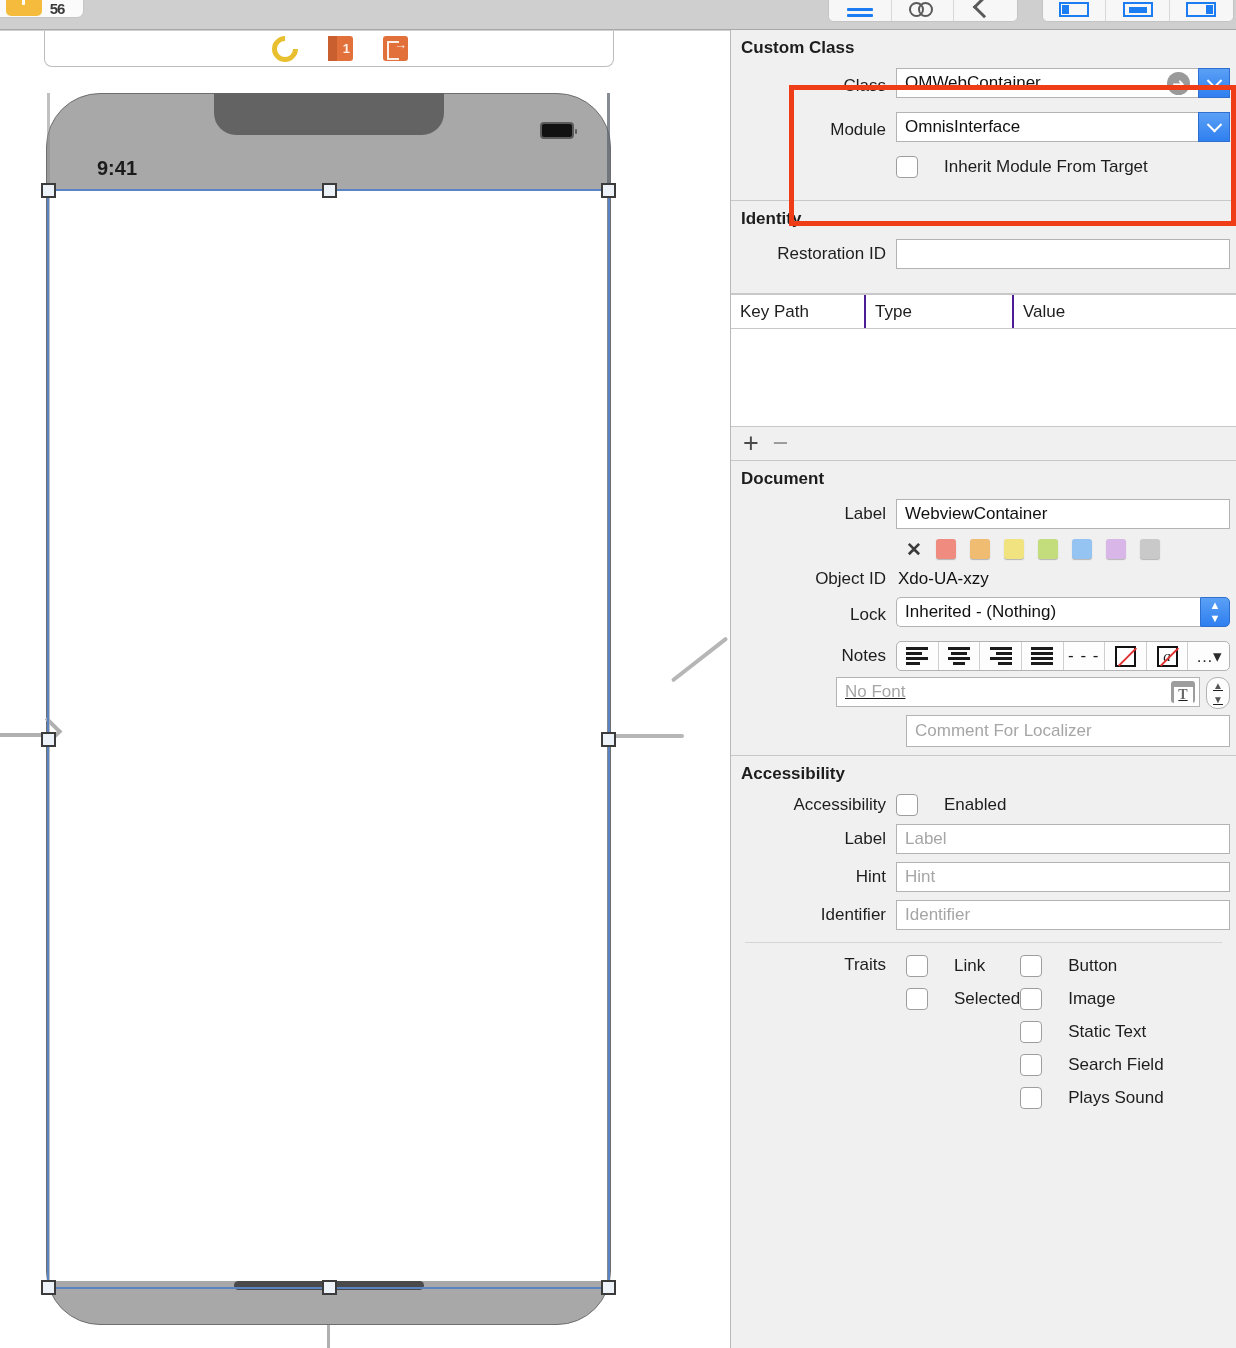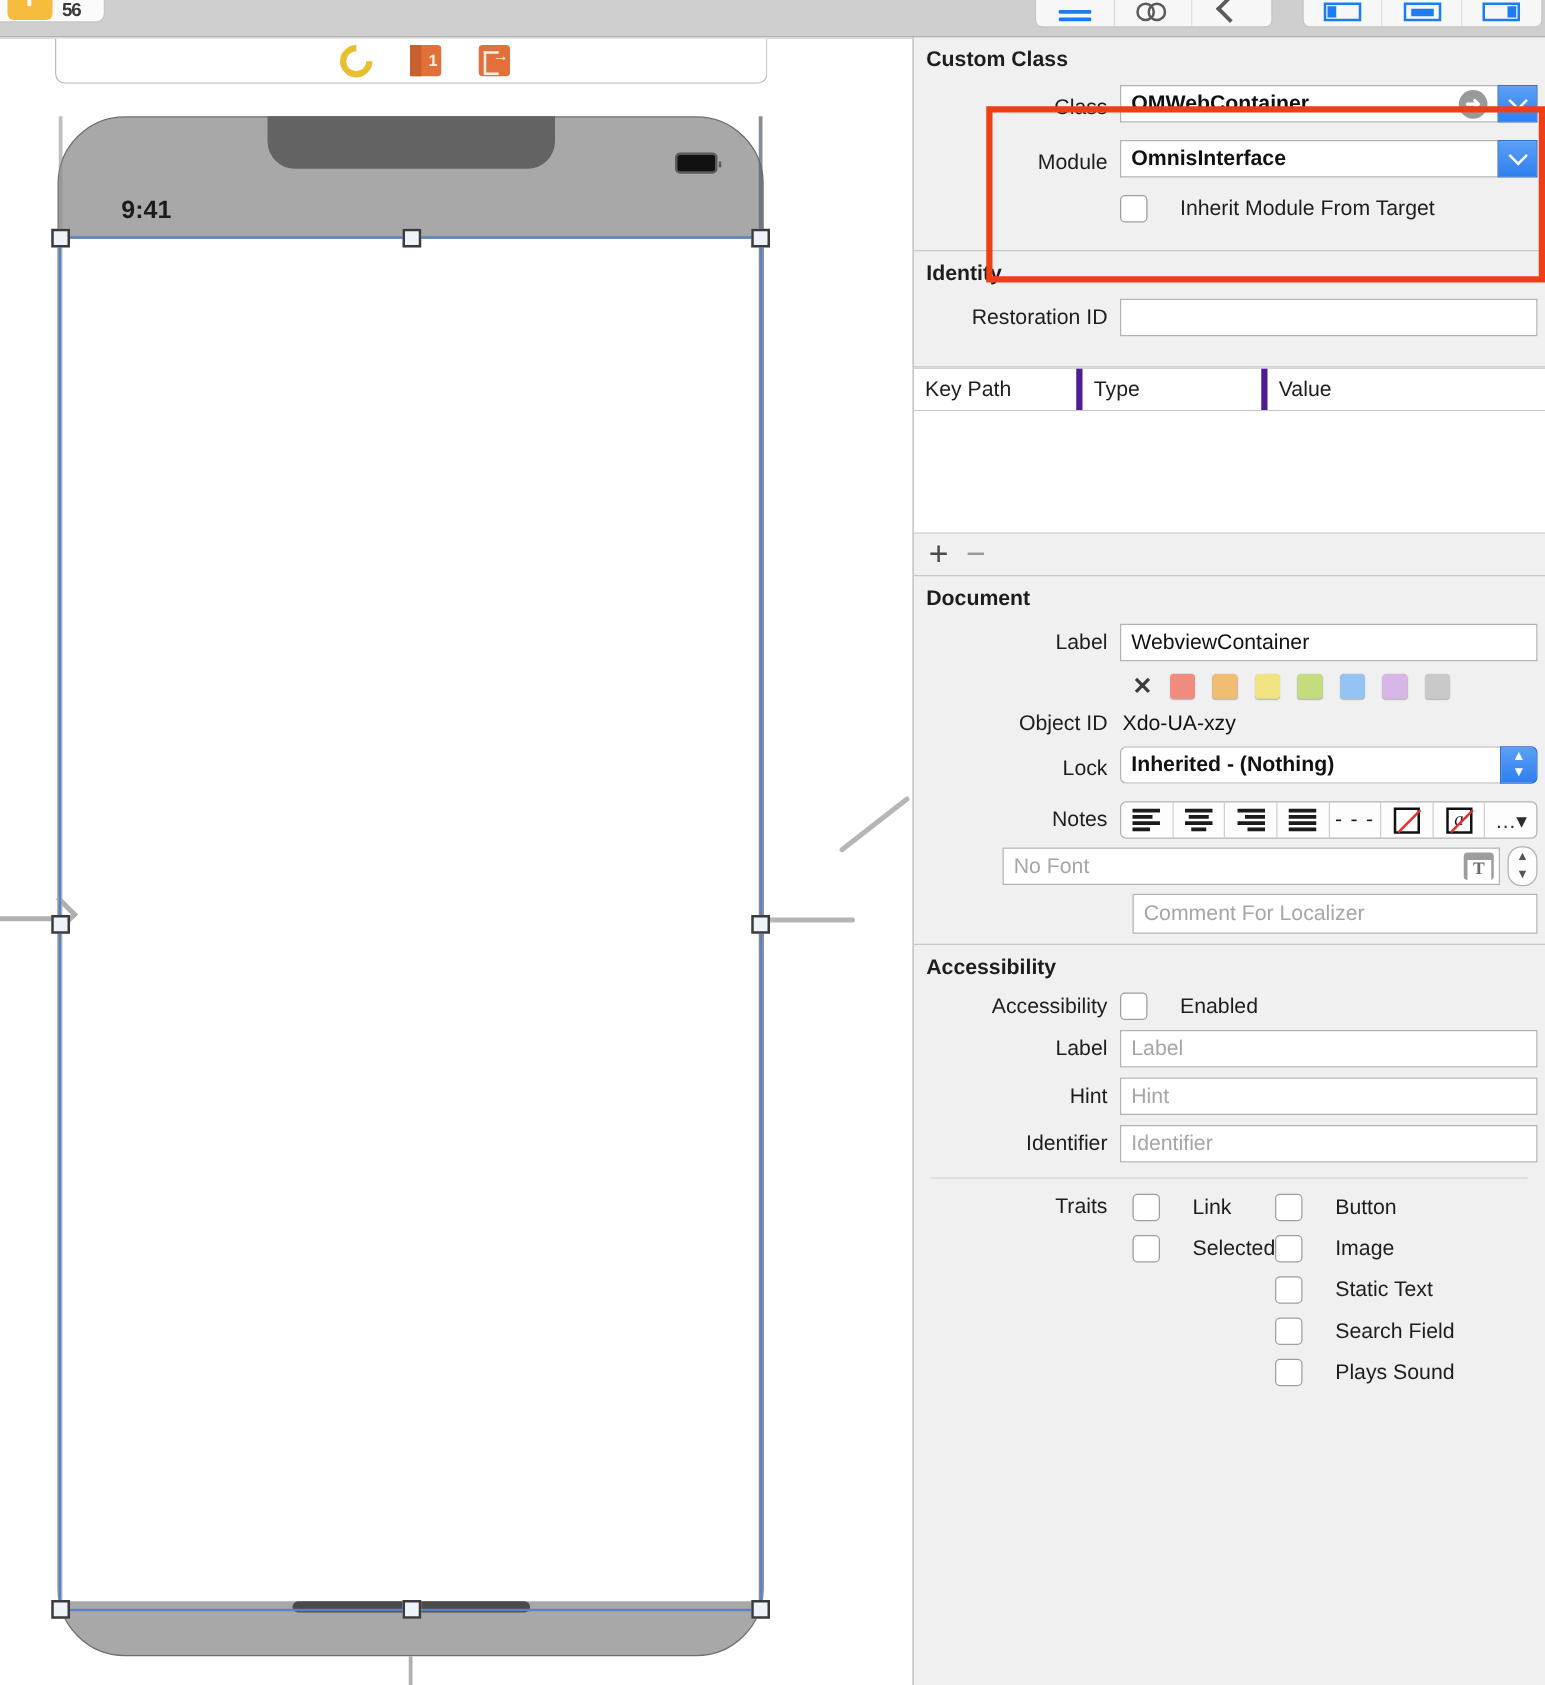--- a/index.html
+++ b/index.html
@@ -252,21 +252,21 @@
     font-size: 17px; color: #1d1d1d; flex: none;
   }
   .field {
     flex: 1; height: 30px;
     background: #fff; border: 1px solid #b3b3b3;
     display: flex; align-items: center;
     padding: 0 8px;
     font-size: 17px; color: #111;
   }
   .field.ph { color: #a6a6a6; }
-  .combo { display: flex; flex: 1; height: 36px; font-weight: bold; }
+  .combo { display: flex; flex: 1; height: 36px; }
   .combo .field { border-right: none; }
   .combo-btn {
     width: 32px; height: 30px; flex: none;
     background: linear-gradient(#5aa0f5, #2f7ff0);
     border: 1px solid #2f6fd0;
     display: flex; align-items: center; justify-content: center;
   }
   .chev-d {
     width: 11px; height: 11px;
     border-right: 2.6px solid #fff; border-bottom: 2.6px solid #fff;
@@ -292,21 +292,21 @@
     border: 5px solid #ef3e17;
     pointer-events: none;
   }
 
   
   .udra-table { background: #fff; border-top: 1px solid #c8c8c8; }
   .udra-head { display: flex; height: 34px; border-bottom: 1px solid #c8c8c8; }
   .udra-head div {
     display: flex; align-items: center; padding-left: 9px;
     font-size: 17px; color: #1d1d1d;
-    border-right: 5px solid #4c1d95;
+    border-right: 2px solid #4c1d95;
   }
   .udra-head .c1 { width: 135px; }
   .udra-head .c2 { width: 148px; }
   .udra-head .c3 { flex: 1; border-right: none; }
   .udra-body { height: 98px; background: #fff; border-bottom: 1px solid #c8c8c8; }
   .udra-foot {
     height: 34px; display: flex; align-items: center; gap: 14px;
     padding-left: 12px; background: #f0f0f0;
     border-bottom: 1px solid #c8c8c8;
   }
@@ -350,21 +350,21 @@
     background:#fff; display:flex; align-items:center; justify-content:center;
     font-style: italic; font-size: 15px; font-family: "Liberation Serif", serif;
   }
   .nofont::after {
     content: ""; position: absolute; left: -2px; top: 50%;
     width: 25px; height: 2px; background: #e03131;
     transform: rotate(-45deg); transform-origin: center;
   }
   .ellip { font-size: 17px; color: #2b2b2b; }
 
-  .fontbox { display: flex; align-items: center; gap: 6px; padding: 2px 6px 2px 71px; }
+  .fontbox { display: flex; gap: 6px; padding: 2px 6px 2px 105px; text-decoration: underline; }
   .fontfield {
     flex: 1; height: 30px; background: #fff; border: 1px solid #b3b3b3;
     display: flex; align-items: center; padding: 0 4px 0 8px;
     color: #a6a6a6; font-size: 17px;
   }
   .tico {
     width: 24px; height: 22px; margin-left: auto;
     background: #9d9d9d; border-radius: 3px;
     display: flex; align-items: flex-end; justify-content: center;
     position: relative;

